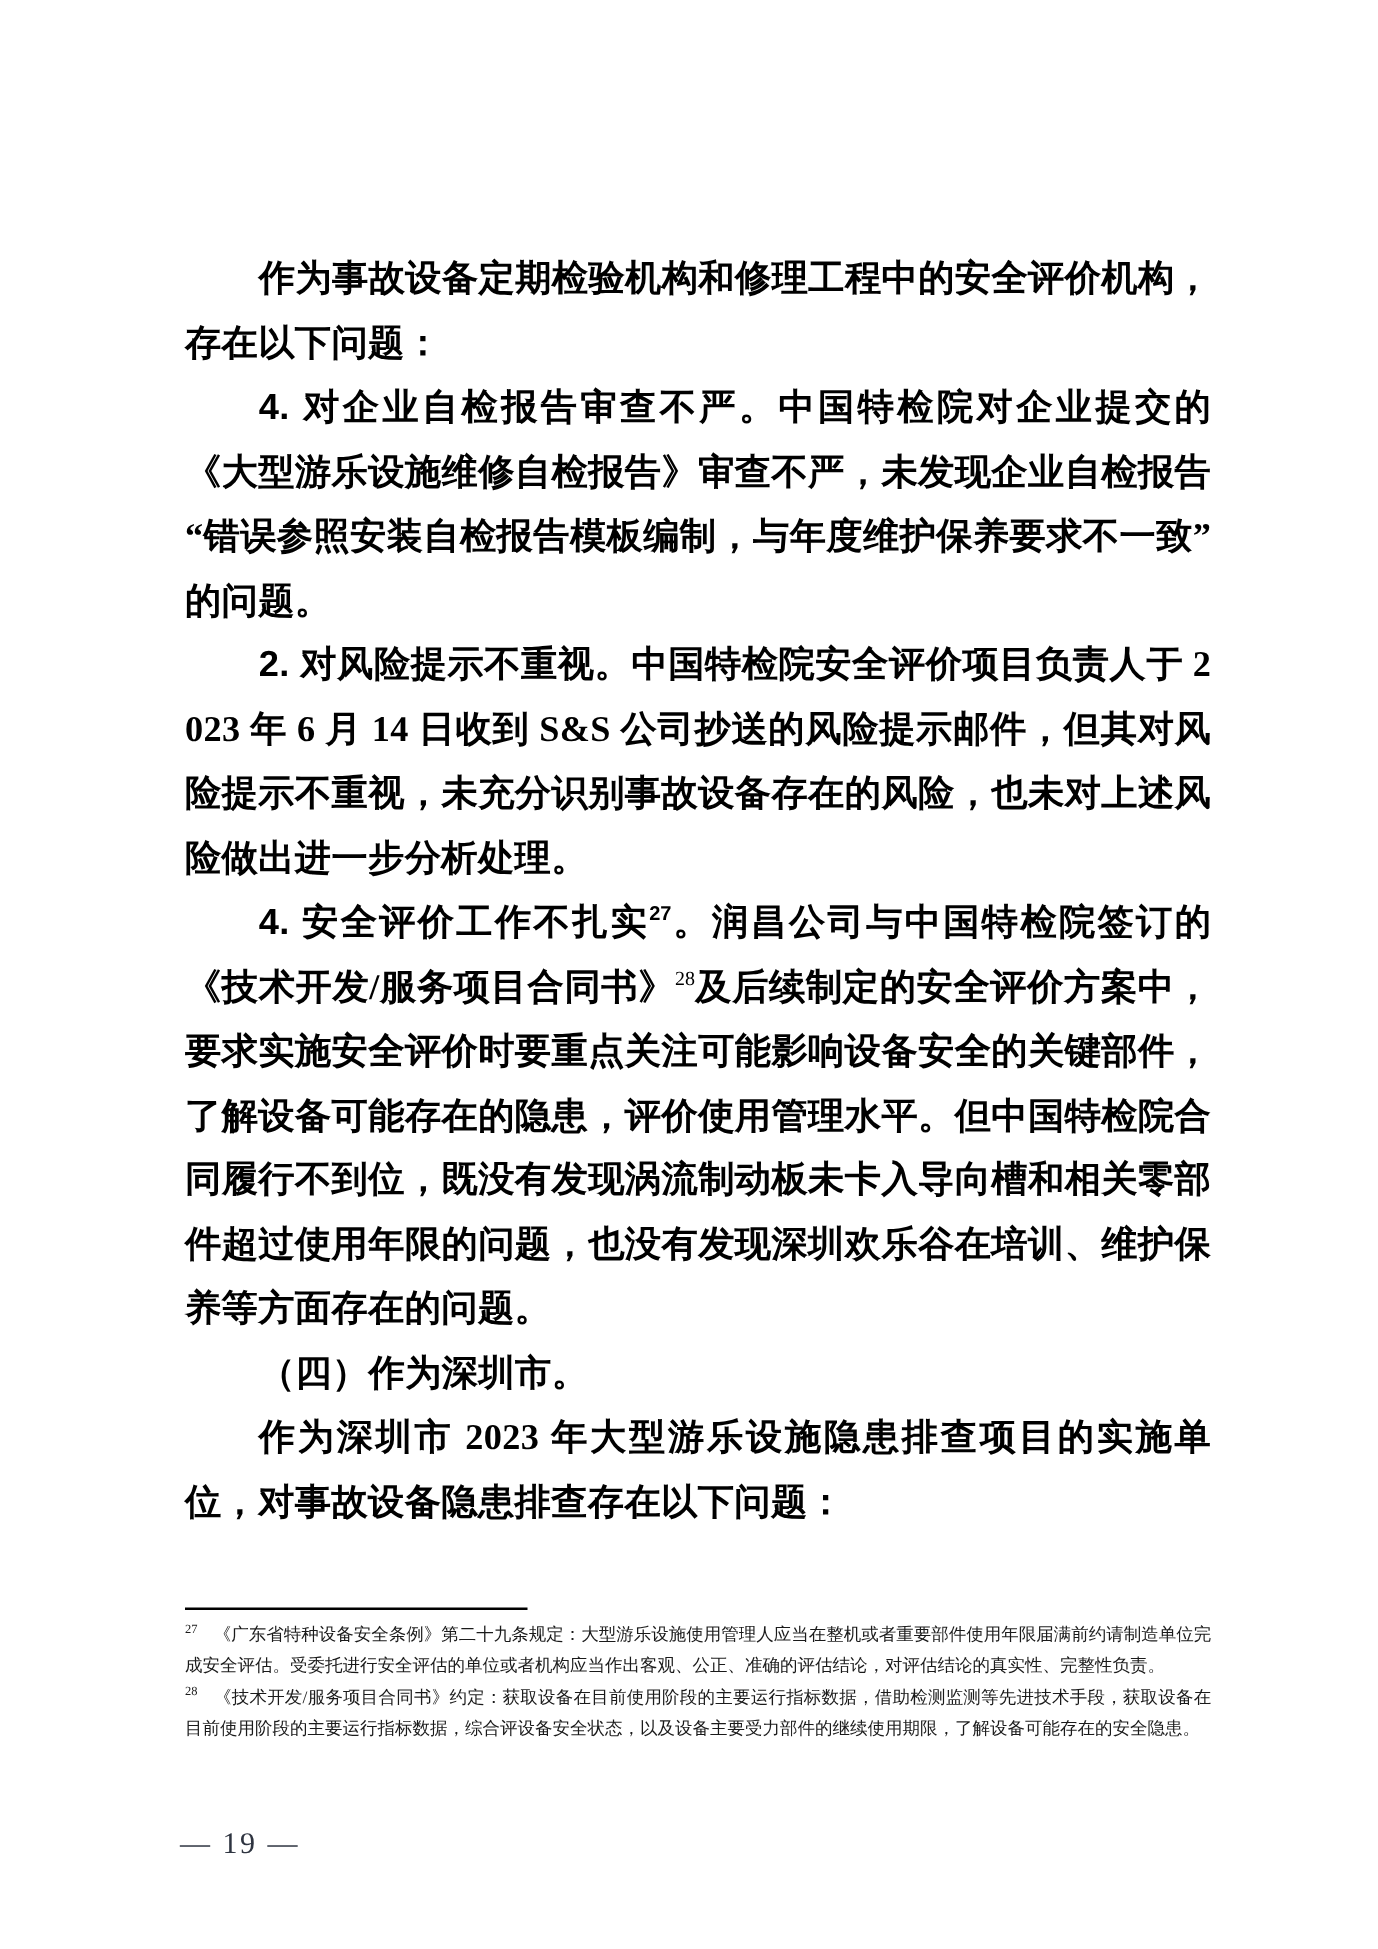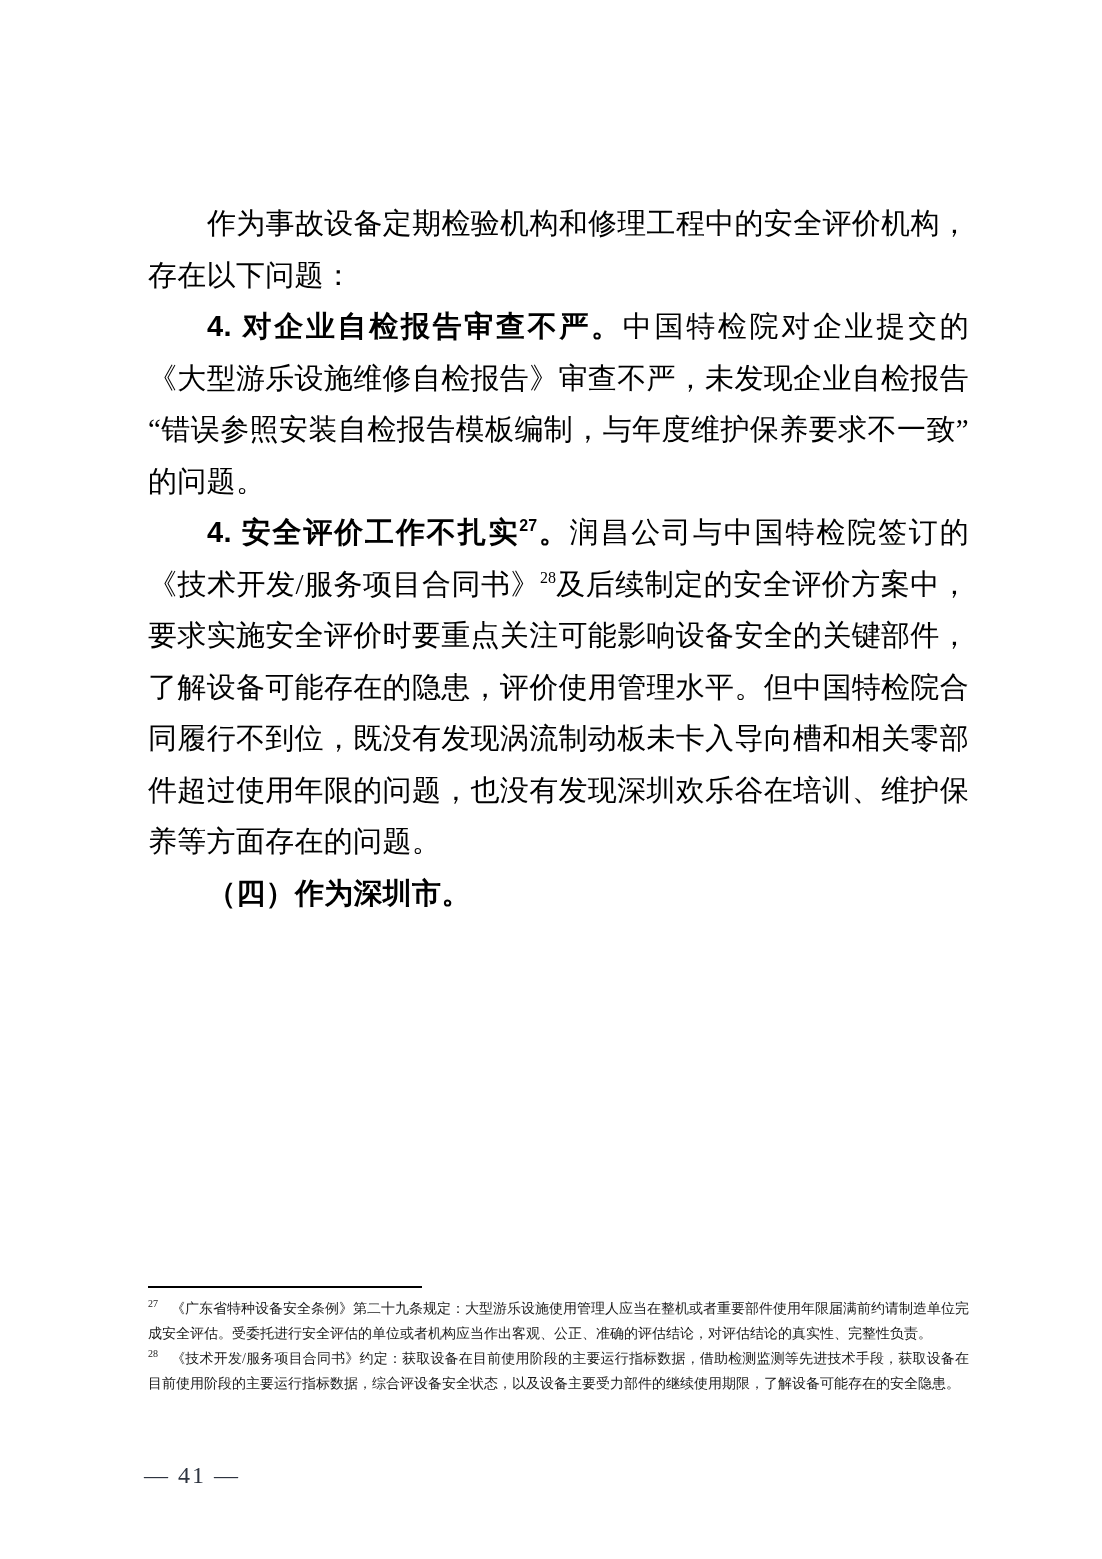--- a/index.html
+++ b/index.html
@@ -25,21 +25,21 @@
   .para {
     margin: 0;
     font-size: 29px;
     line-height: 51.5px;
     letter-spacing: 0.3px;
     text-align: justify;
     text-justify: inter-character;
     text-indent: 59px;
     word-break: break-all;
   }
-  .seg { font-weight: normal; }
+  .seg { font-weight: bold; }
   .seg.bold {
     font-weight: bold;
     font-family: "Liberation Sans", "DejaVu Sans", sans-serif;
   }
   sup.body-ref {
     font-size: 16px;
     line-height: 0;
     vertical-align: super;
     letter-spacing: 0;
   }
@@ -88,31 +88,33 @@
 <body>
 
 <div class="page">
 
   <main class="doc-body">
 
     <p class="para"><span class="seg">作为事故设备定期检验机构和修理工程中的安全评价机构，存在以下问题：</span></p>
 
     <p class="para"><span class="seg bold">4. 对企业自检报告审查不严。</span><span class="seg">中国特检院对企业提交的《大型游乐设施维修自检报告》审查不严，未发现企业自检报告“错误参照安装自检报告模板编制，与年度维护保养要求不一致”的问题。</span></p>
 
+    <p class="para"><span class="seg bold">2. 对风险提示不重视。</span><span class="seg">中国特检院安全评价项目负责人于 2023 年 6 月 14 日收到 S&amp;S 公司抄送的风险提示邮件，但其对风险提示不重视，未充分识别事故设备存在的风险，也未对上述风险做出进一步分析处理。</span></p>
 
     <p class="para"><span class="seg bold">4. 安全评价工作不扎实</span><sup class="body-ref bold">27</sup><span class="seg bold">。</span><span class="seg">润昌公司与中国特检院签订的《技术开发/服务项目合同书》</span><sup class="body-ref">28</sup><span class="seg">及后续制定的安全评价方案中，要求实施安全评价时要重点关注可能影响设备安全的关键部件，了解设备可能存在的隐患，评价使用管理水平。但中国特检院合同履行不到位，既没有发现涡流制动板未卡入导向槽和相关零部件超过使用年限的问题，也没有发现深圳欢乐谷在培训、维护保养等方面存在的问题。</span></p>
 
     <p class="para"><span class="seg bold">（四）作为深圳市。</span></p>
 
+    <p class="para"><span class="seg">作为深圳市 2023 年大型游乐设施隐患排查项目的实施单位，对事故设备隐患排查存在以下问题：</span></p>
 
   </main>
 
   <footer class="footnotes">
     <div class="fn-sep"></div>
 
     <p class="footnote"><sup class="fn-marker">27</sup><span>《广东省特种设备安全条例》第二十九条规定：大型游乐设施使用管理人应当在整机或者重要部件使用年限届满前约请制造单位完成安全评估。受委托进行安全评估的单位或者机构应当作出客观、公正、准确的评估结论，对评估结论的真实性、完整性负责。</span></p>
 
     <p class="footnote"><sup class="fn-marker">28</sup><span>《技术开发/服务项目合同书》约定：获取设备在目前使用阶段的主要运行指标数据，借助检测监测等先进技术手段，获取设备在目前使用阶段的主要运行指标数据，综合评设备安全状态，以及设备主要受力部件的继续使用期限，了解设备可能存在的安全隐患。</span></p>
   </footer>
 
-  <div class="page-number">— 41 —</div>
+  <div class="page-number">— 19 —</div>
 
 </div>
 
 </body></html>

